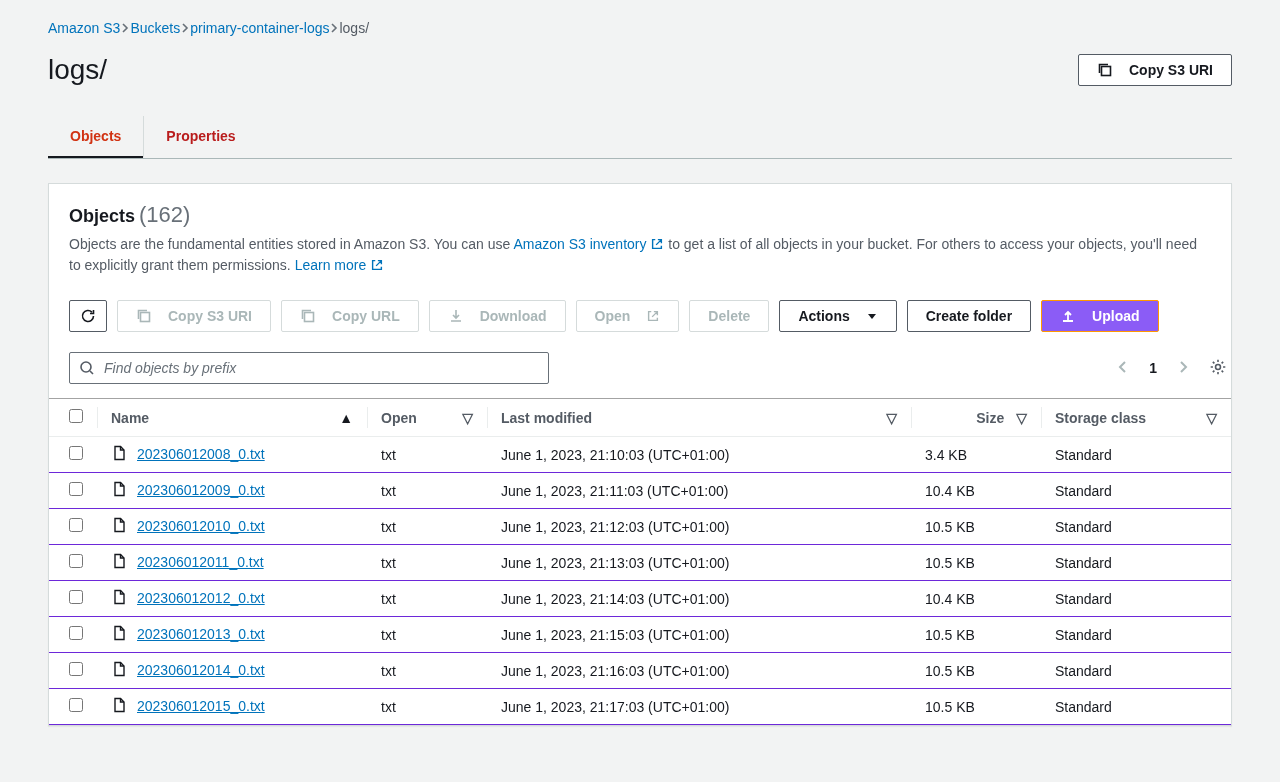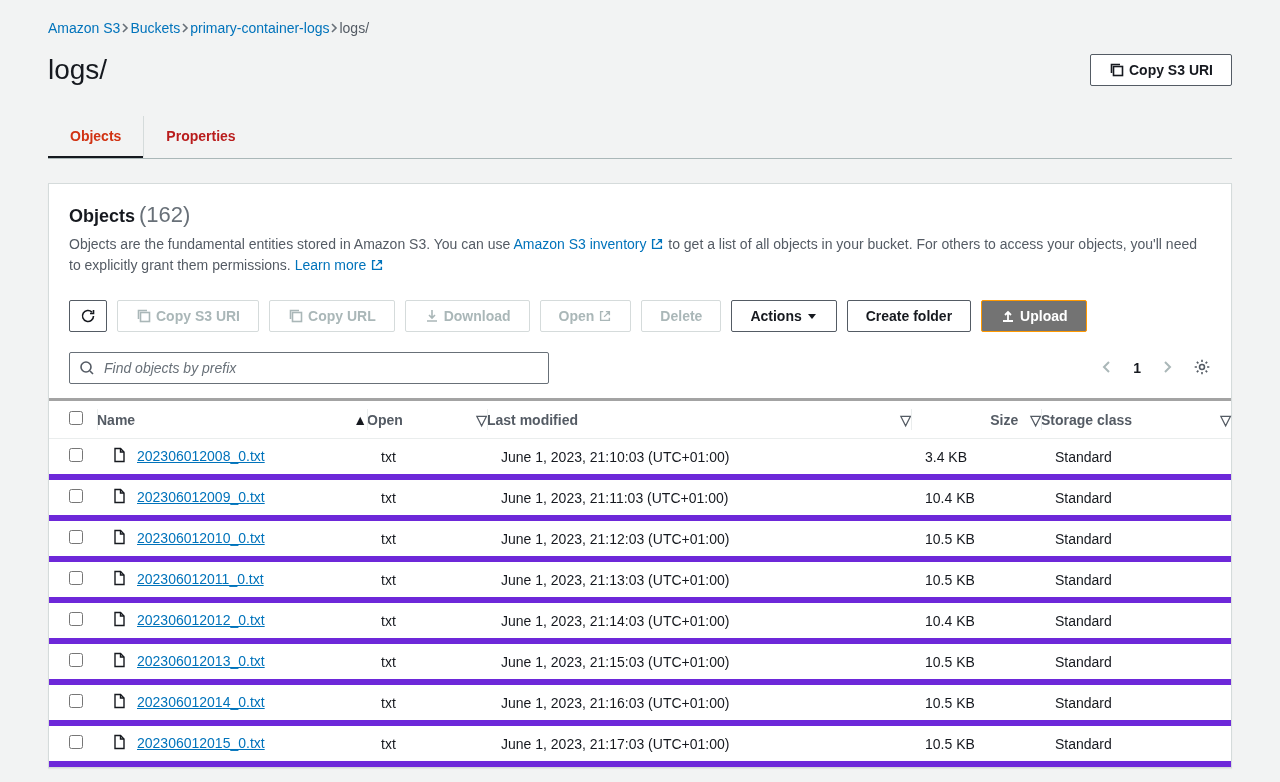--- a/index.html
+++ b/index.html
@@ -14,27 +14,27 @@
     
     .breadcrumb { display: flex; align-items: center; margin-bottom: 18px; }
     .breadcrumb a { color: #0073bb; text-decoration: none; font-size: 14px; }
     .breadcrumb .chevron { color: #687078; }
     .breadcrumb .current { color: #545b64; }
     
     
     .header-bar { display: flex; justify-content: space-between; align-items: flex-start; margin-bottom: 30px; }
     .page-title { font-size: 28px; font-weight: 400; color: #16191f; }
     .btn {
-      display: inline-flex; align-items: center; gap: 4px;
+      display: inline-flex; align-items: center; gap: 16px;
       padding: 6px 18px; border: 1px solid #545b64; background: #fff;
       border-radius: 2px; font-size: 14px; font-weight: 700; cursor: pointer;
       color: #16191f; height: 32px;
     }
     .btn-disabled { color: #aab7b8; border-color: #d5dbdb; cursor: default; }
-    .btn-primary { background: #737373; border-color: #ff9900; color: #fff; }
+    .btn-primary { background: #8b5cf6; border-color: #ff9900; color: #fff; }
     .btn-icon-only { padding: 6px 10px; }
     
     
     .tabs { display: flex; border-bottom: 1px solid #aab7b8; margin-bottom: 24px; }
     .tab { padding: 12px 22px; font-weight: 700; color: #b91c1c; cursor: pointer; border-bottom: 2px solid transparent; }
     .tab.active { color: #d13212; border-bottom-color: #16191f; }
     .tab + .tab { border-left: 1px solid #d5dbdb; }
     
     
     .panel { border: 1px solid #d5dbdb; background: #fff; border-radius: 0; box-shadow: 0 1px 1px rgba(0,0,0,0.05); }
@@ -42,53 +42,53 @@
     .panel-title { font-size: 18px; font-weight: 700; color: #16191f; display: inline; }
     .panel-count { font-size: 22px; font-weight: 400; color: #687078; }
     .panel-desc { color: #545b64; line-height: 1.5; margin-top: 6px; }
     .panel-desc a { color: #0073bb; text-decoration: none; }
     .inline-icon { display: inline-block; vertical-align: -2px; }
     
     
     .toolbar { padding: 10px 20px 10px 20px; display: flex; flex-wrap: wrap; gap: 10px; }
     
     
-    .search-row { display: flex; justify-content: space-between; align-items: center; padding: 10px 20px 14px 20px; }
+    .search-row { display: flex; justify-content: space-between; align-items: center; padding: 10px 4px 14px 20px; }
     .search-box { position: relative; width: 480px; }
     .search-box input {
       width: 100%; height: 32px; padding: 6px 10px 6px 34px;
       border: 1px solid #687078; border-radius: 2px; font-size: 14px; font-style: italic;
       color: #16191f;
     }
     .search-box input::placeholder { color: #687078; font-style: italic; }
     .search-icon { position: absolute; left: 10px; top: 8px; color: #545b64; }
     .pager { display: flex; align-items: center; gap: 14px; }
     .pager-btn { color: #aab7b8; cursor: default; padding: 4px; }
     .pager-num { font-weight: 700; }
     .gear { color: #545b64; cursor: pointer; }
     
     
     table { width: 100%; border-collapse: collapse; }
     thead th {
       text-align: left; font-weight: 700; color: #545b64;
-      padding: 10px 0; border-top: 3px solid #a3a3a3; border-bottom: 1px solid #eaeded;
+      padding: 10px 14px; border-top: 1px solid #a3a3a3; border-bottom: 1px solid #eaeded;
       position: relative;
       margin-left: 29px;
     }
     thead th + th::before {
       content: ""; position: absolute; left: 0; top: 8px; bottom: 8px; width: 1px; background: #eaeded;
     }
     thead th.check-col { width: 44px; padding-left: 20px; }
     thead th.name-col { width: 270px; }
     thead th.type-col { width: 120px; }
     thead th.size-col { width: 130px; text-align: right; }
     thead th.storage-col { width: 190px; }
     .sort-tri { float: right; color: #545b64; }
     .sort-tri.asc { color: #16191f; }
-    tbody td { padding: 8px 14px; border-bottom: 6px solid #6d28d9; color: #16191f; }
+    tbody td { padding: 8px 14px; border-bottom: 1px solid #6d28d9; color: #16191f; }
     tbody td.check-cell { padding-left: 20px; }
     tbody td.name-cell { color: #0073bb; }
     tbody td.name-cell .file-icon { color: #16191f; margin-right: 10px; vertical-align: -2px; }
     tbody td.name-cell .file-link { text-decoration: underline; cursor: pointer; }
     tbody td.size-cell { text-align: left; }
     input[type="checkbox"] { width: 14px; height: 14px; }
     
     svg { display: inline-block; }
   </style>
 </head>

